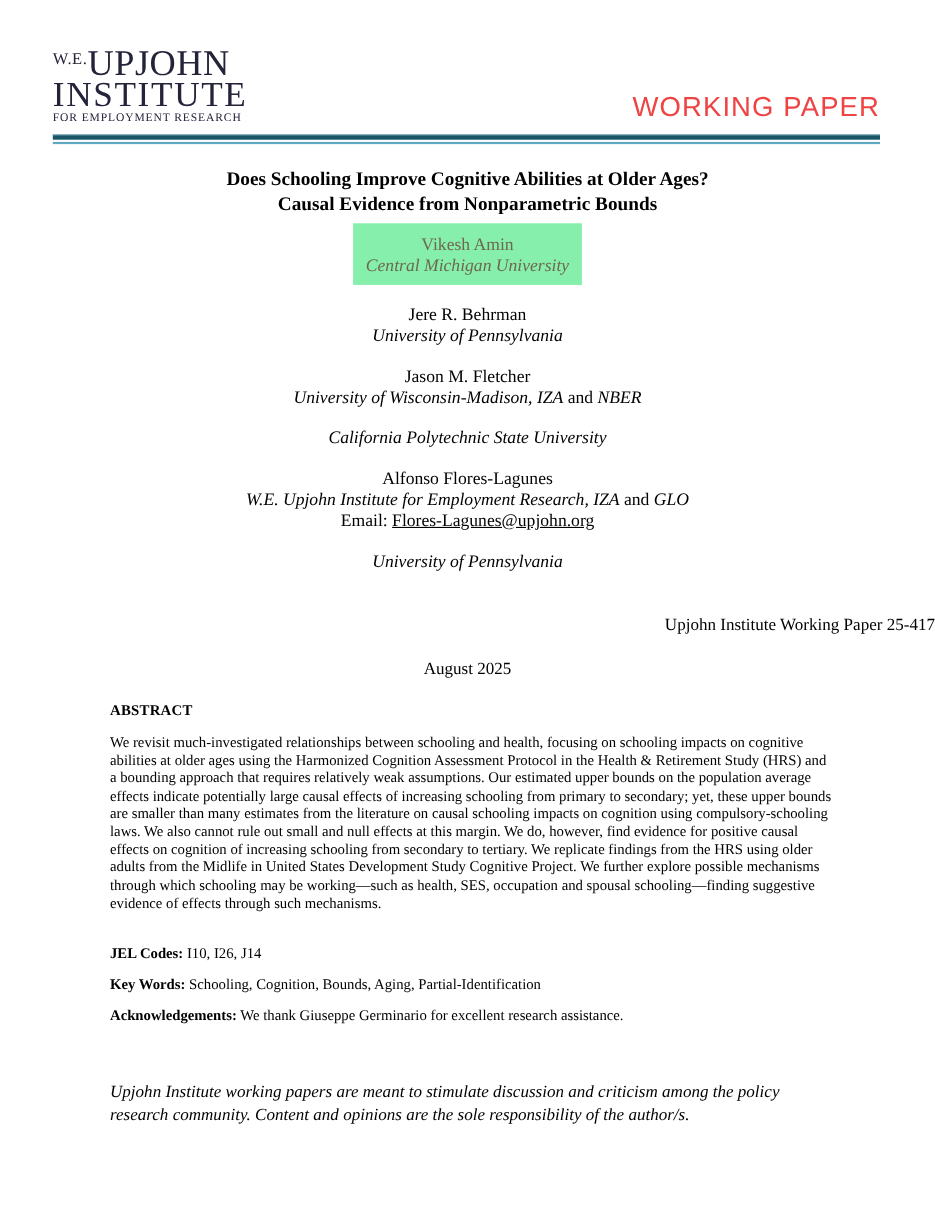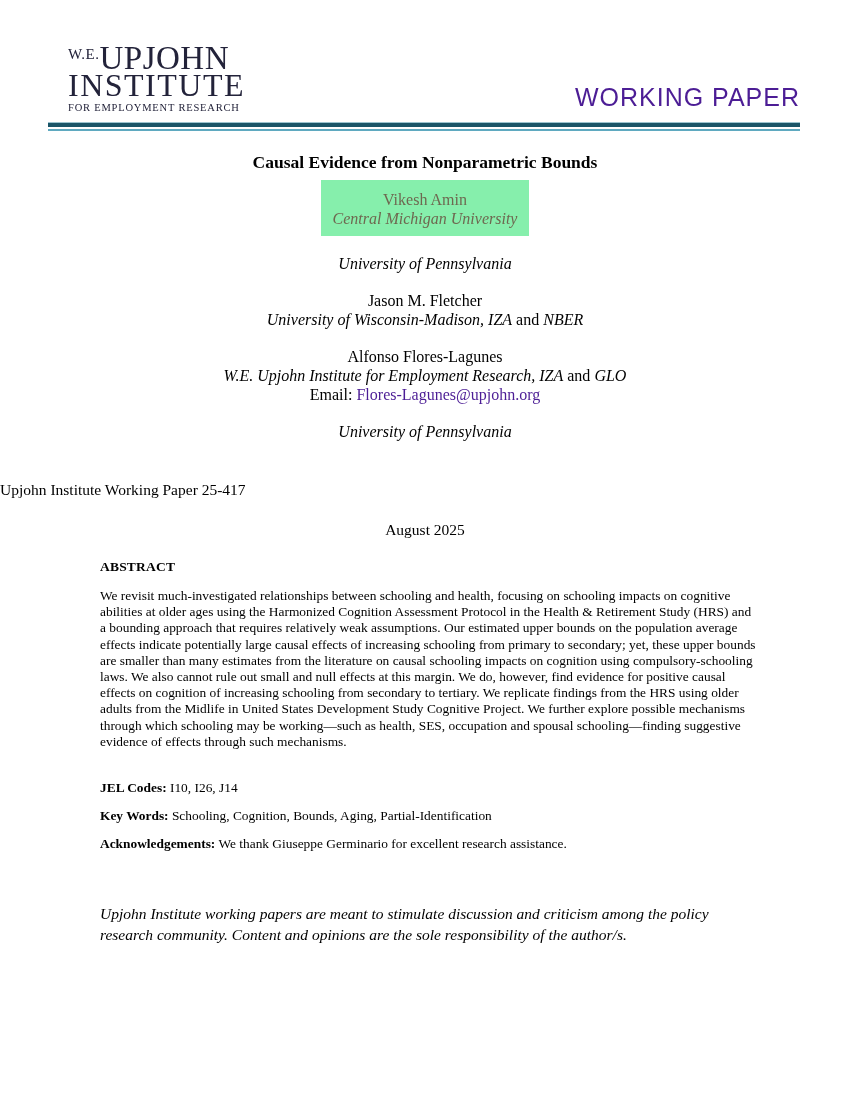--- a/index.html
+++ b/index.html
@@ -10,30 +10,30 @@
     color:#000000;
     position:relative;
     overflow:hidden;
   }
 
   
   .header {
     display:flex; justify-content:space-between; align-items:flex-end;
     padding:44px 50px 0 48px;
   }
-  .logo { color:#23233a; line-height:1;margin-left:20px; }
+  .logo { color:#23233a; line-height:1; }
   .logo-l1 { display:flex; align-items:flex-start; }
   .logo-we { font-size:15px; letter-spacing:0.5px; margin-top:3px; font-weight:500; }
   .logo-upjohn { font-size:33px; line-height:28px; letter-spacing:0.5px;text-align:center; }
   .logo-l2 { font-size:32px; line-height:27px; letter-spacing:1.5px; }
   .logo-l3 { font-size:10.5px; line-height:13px; letter-spacing:0.8px; margin-top:2px; }
   .wp-label {
     font-family:"Liberation Sans", sans-serif;
     font-size:25px; letter-spacing:1px;
-    color:#4c1d95; line-height:1; padding-bottom:4px;
+    color:#ef4444; line-height:1; padding-bottom:4px;
   }
   .divider { margin:8px 50px 0 48px; }
   .rule-dark { height:5px; background:#1b5568; border-top:1px solid #9cc4d0; }
   .rule-light { height:2px; background:#5fa9c0; margin-top:2px; }
 
   
   .title-block {
     margin-top:20px; text-align:center;
     font-size:17.5px; font-weight:bold; line-height:23px;
   }
@@ -41,23 +41,23 @@
   .highlight-box {
     display:inline-block; margin-top:6px;
     background:#86efac; color:#6e6850;
     padding:10px 12px 8px 12px;
     font-size:16px; line-height:19px;
   }
   .author-block { margin-top:18px; font-size:16px; line-height:19px; }
   .aff { font-style:italic;text-align:center; }
   .aff-and { font-style:normal; }
   .email-line { font-size:16px; line-height:19px; }
-  .email-link { color:#4c1d95; cursor:pointer; }
+  .email-link { color:#000000; text-decoration:underline; cursor:pointer; }
 
-  .paper-no { margin-top:40px; font-size:15.5px; text-align:left; }
+  .paper-no { margin-top:40px; font-size:15.5px; text-align:right;padding-left:21px; }
   .paper-date { margin-top:22px; font-size:15.5px; text-align:center; }
 
   
   .abstract-heading {
     margin:20px 0 0 100px;
     font-size:13.5px; font-weight:bold; letter-spacing:0.2px;
   }
   .abstract-text {
     margin:13px 0 0 100px; width:660px;
     font-size:13.4px; line-height:16.2px; text-align:left;
@@ -85,40 +85,43 @@
     <div class="logo-l3">FOR EMPLOYMENT RESEARCH</div>
   </div>
   <div class="wp-label">WORKING PAPER</div>
 </div>
 <div class="divider">
   <div class="rule-dark"></div>
   <div class="rule-light"></div>
 </div>
 
 <div class="title-block">
+  <div>Does Schooling Improve Cognitive Abilities at Older Ages?</div>
   <div>Causal Evidence from Nonparametric Bounds</div>
 </div>
 
 <div class="center-col">
 
   <div class="highlight-box">
     <div>Vikesh Amin</div>
     <div class="aff">Central Michigan University</div>
   </div>
 
   <div class="author-block">
+    <div>Jere R. Behrman</div>
     <div class="aff">University of Pennsylvania</div>
   </div>
 
   <div class="author-block">
     <div>Jason M. Fletcher</div>
     <div><span class="aff">University of Wisconsin-Madison, IZA</span><span class="aff-and"> and </span><span class="aff">NBER</span></div>
   </div>
 
   <div class="author-block">
+    <div class="aff">California Polytechnic State University</div>
   </div>
 
   <div class="author-block">
     <div>Alfonso Flores-Lagunes</div>
     <div><span class="aff">W.E. Upjohn Institute for Employment Research, IZA</span><span class="aff-and"> and </span><span class="aff">GLO</span></div>
     <div class="email-line"><span>Email:  </span><a class="email-link">Flores-Lagunes@upjohn.org</a></div>
   </div>
 
   <div class="author-block">
     <div class="aff">University of Pennsylvania</div>

